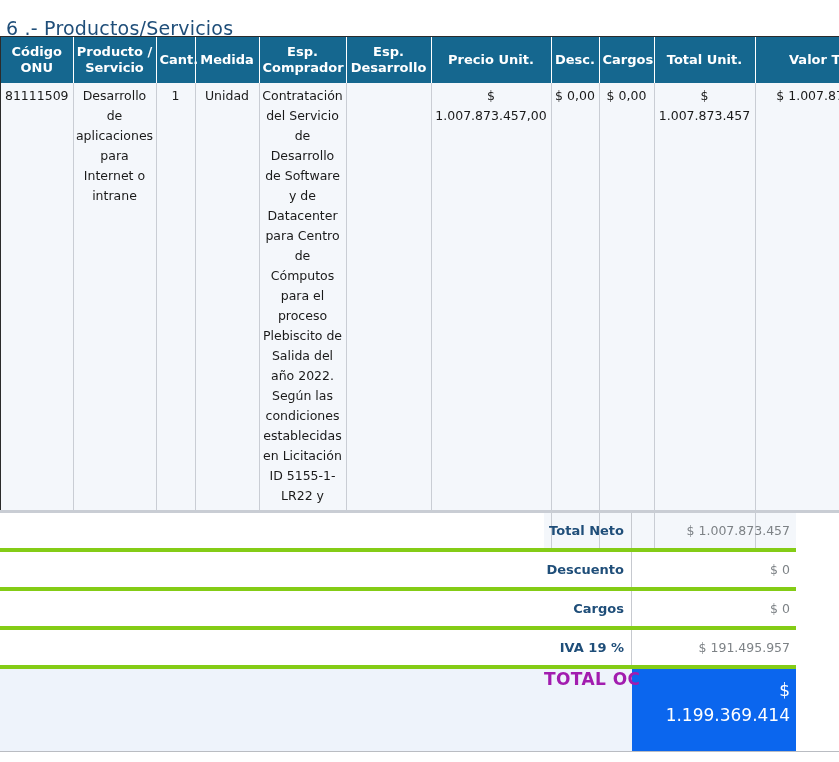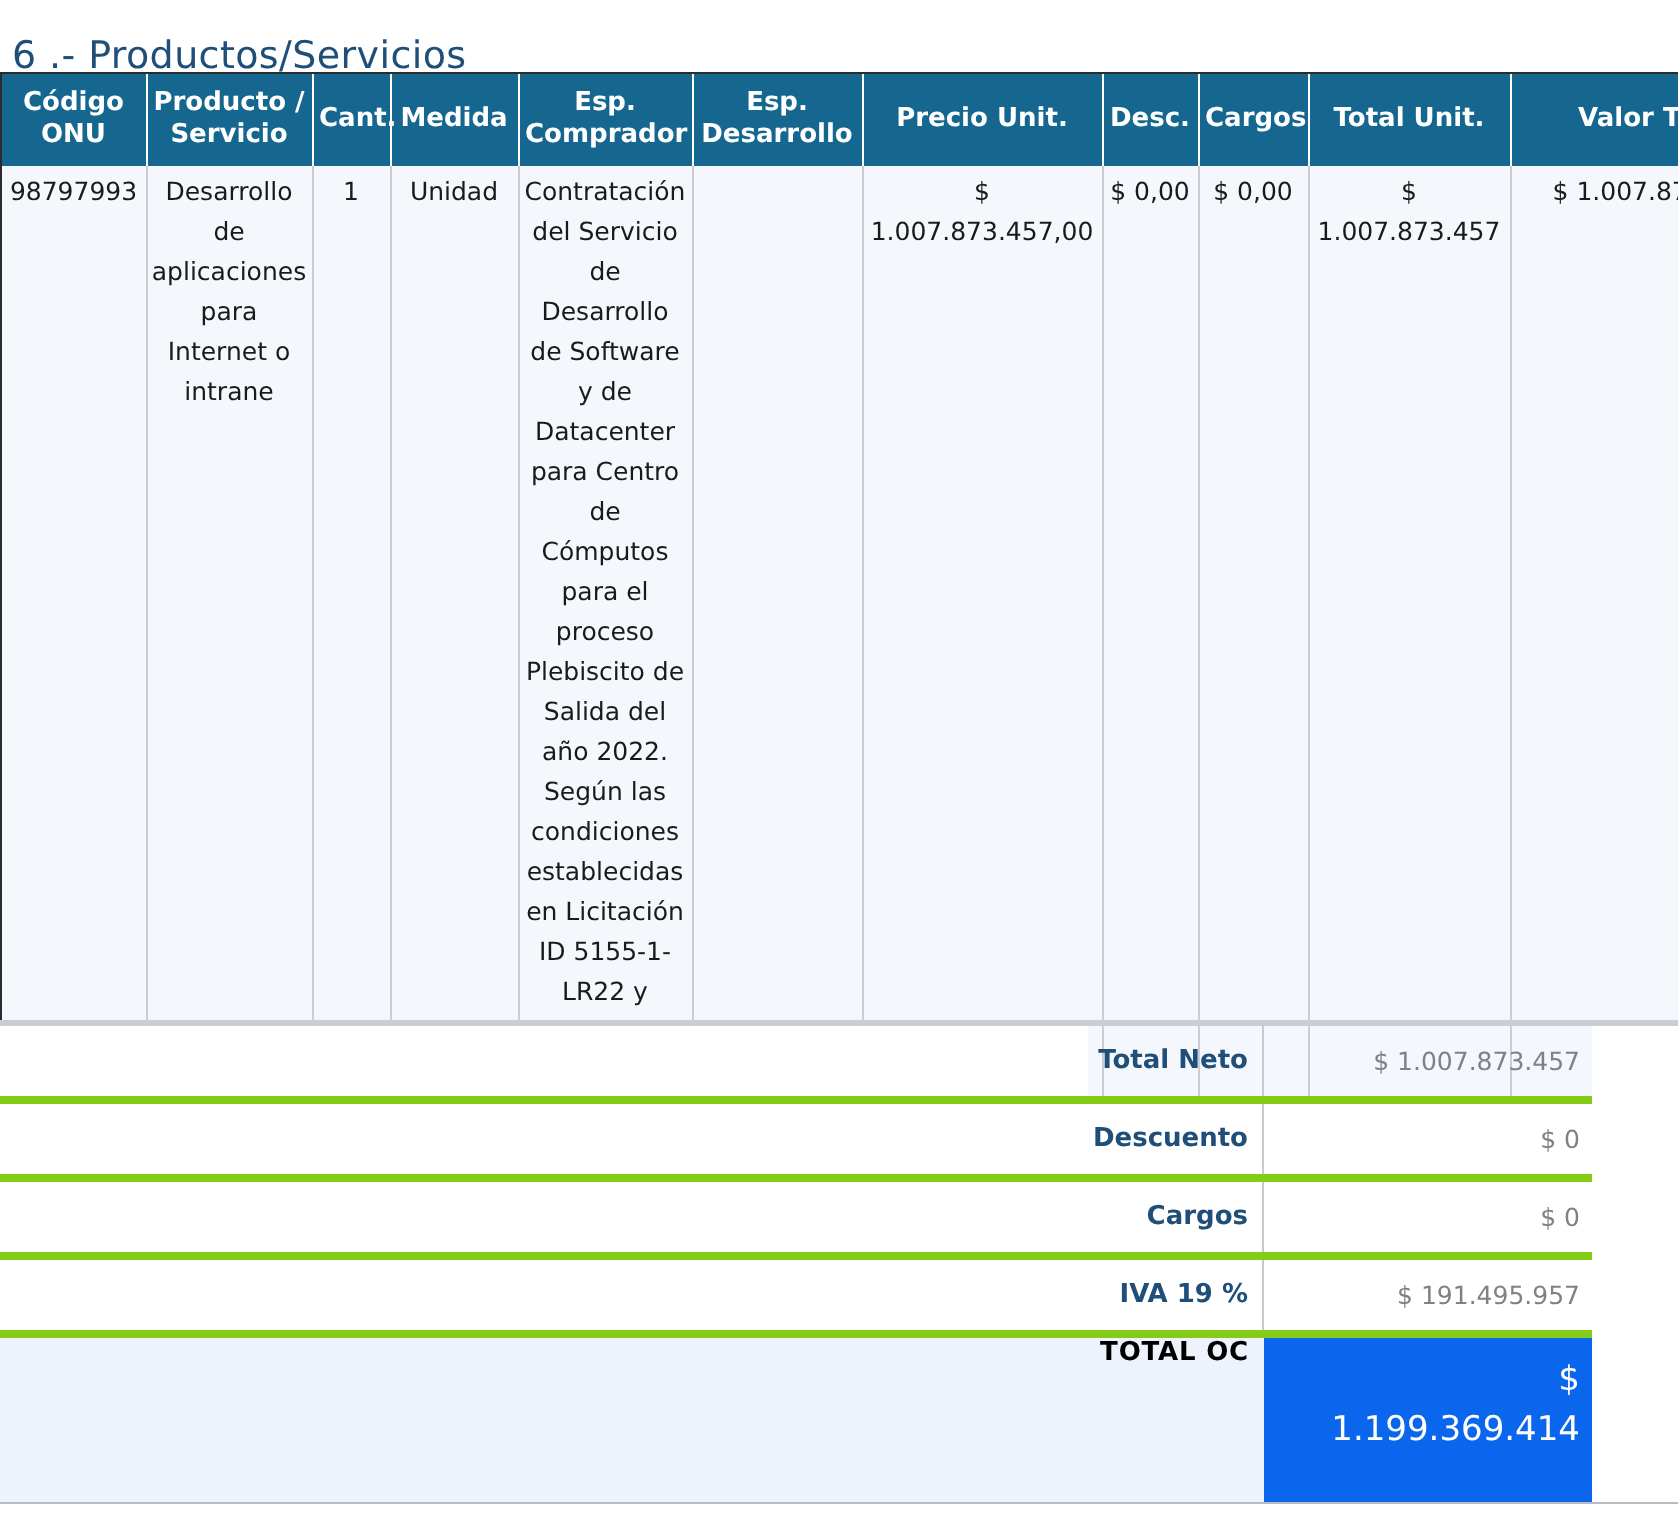--- a/index.html
+++ b/index.html
@@ -120,22 +120,22 @@
     padding-right: 6px;
     white-space: nowrap;
   }
   #totals td.tail   { width: 57px; background: #ffffff; border-bottom: none; }
 
   
   #totals tr#total-oc-row td { height: 73px; border-bottom: 1px solid #b9bcc2; }
   #totals tr#total-oc-row td.spacer { background: #eef3fb; }
   #totals tr#total-oc-row td.label {
     background: #eef3fb;
-    color: #000000;
-    font-size: 13px;
+    color: #a21caf;
+    font-size: 17px;
     font-weight: bold;
     letter-spacing: 0.4px;
     border-right: none;
     vertical-align: top;
   }
   #totals tr#total-oc-row td.value {
     background: #0b66ee;
     color: #ffffff;
     font-size: 17px;
     font-weight: 400;
@@ -173,21 +173,21 @@
         <th style="width:85px">Esp. Desarrollo</th>
         <th style="width:120px">Precio Unit.</th>
         <th style="width:48px">Desc.</th>
         <th style="width:55px">Cargos</th>
         <th style="width:101px">Total Unit.</th>
         <th style="width:146px">Valor Total</th>
       </tr>
     </thead>
     <tbody>
       <tr>
-        <td class="cell-codigo first">98797993</td>
+        <td class="cell-codigo first">81111509</td>
         <td class="cell-producto">Desarrollo de aplicaciones para Internet o intrane</td>
         <td class="cell-cant">1</td>
         <td class="cell-medida">Unidad</td>
         <td class="cell-espcomp">Contratación del Servicio de Desarrollo de Software y de Datacenter para Centro de Cómputos para el proceso Plebiscito de Salida del año 2022. Según las condiciones establecidas en Licitación ID 5155-1-LR22 y antecedentes adjuntos.</td>
         <td class="cell-espprov"></td>
         <td class="cell-precio">$ 1.007.873.457,00</td>
         <td class="cell-desc">$ 0,00</td>
         <td class="cell-cargos">$ 0,00</td>
         <td class="cell-totalunit">$ 1.007.873.457</td>
         <td class="cell-valortotal">$ 1.007.873.457</td>

